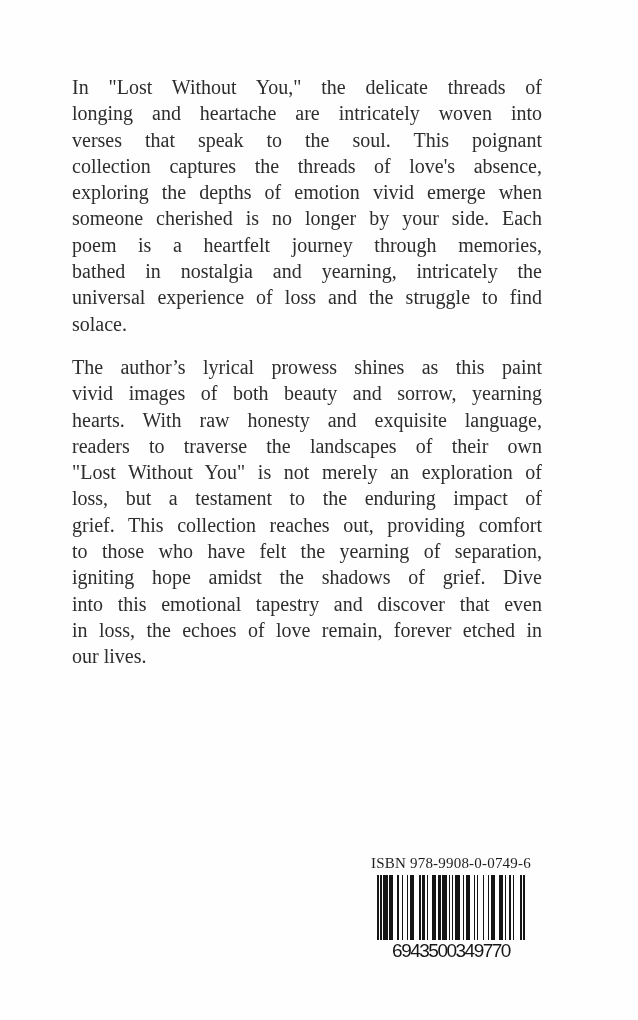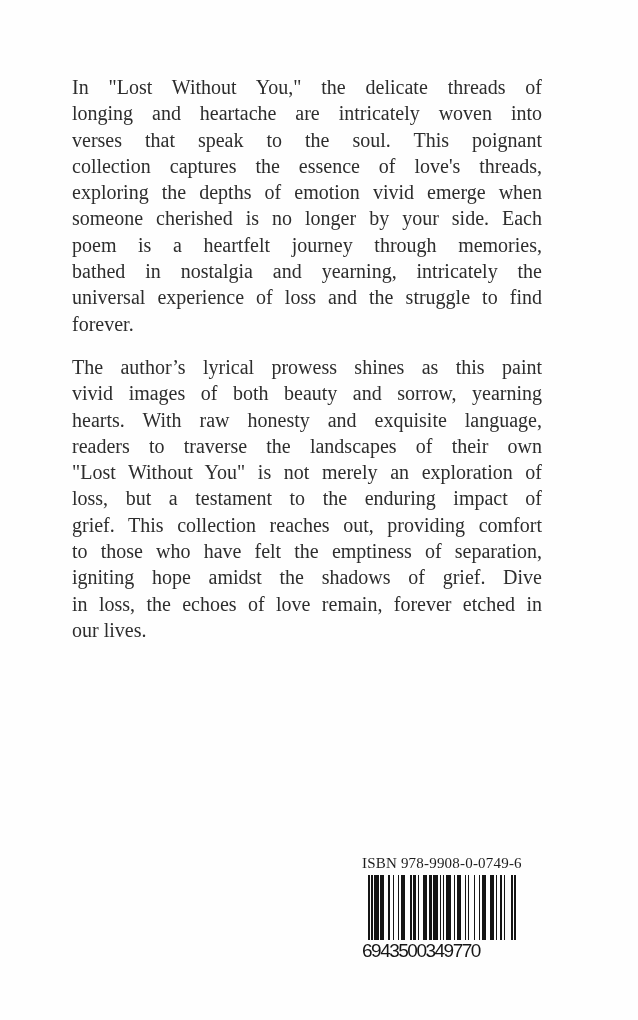--- a/index.html
+++ b/index.html
@@ -31,24 +31,24 @@
     text-align: justify;
     text-align-last: justify;
     white-space: normal;
     height: 26.3px;
   }
   .line.last {
     text-align-last: left;
   }
   .barcode-block {
     position: absolute;
-    left: 362px;
+    left: 371px;
     top: 854px;
     width: 160px;
-    text-align: left;
+    text-align: center;
   }
   .isbn-label {
     font-family: "Liberation Serif", serif;
     font-size: 15px;
     line-height: 19px;
     letter-spacing: 0.2px;
     color: #1d1d1d;
     white-space: nowrap;
   }
   .barcode-svg {
@@ -70,38 +70,39 @@
 </head>
 <body>
 
 <div class="cover">
 
   <div class="blurb" id="blurb">
       <div class="para">
         <div class="line">In "Lost Without You," the delicate threads of</div>
         <div class="line">longing and heartache are intricately woven into</div>
         <div class="line">verses that speak to the soul. This poignant</div>
-        <div class="line">collection captures the essence of love's threads,</div>
+        <div class="line">collection captures the threads of love's absence,</div>
         <div class="line">exploring the depths of emotion vivid emerge when</div>
         <div class="line">someone cherished is no longer by your side. Each</div>
         <div class="line">poem is a heartfelt journey through memories,</div>
         <div class="line">bathed in nostalgia and yearning, intricately the</div>
         <div class="line">universal experience of loss and the struggle to find</div>
-        <div class="line last">forever.</div>
+        <div class="line last">solace.</div>
       </div>
       <div class="para">
         <div class="line">The author’s lyrical prowess shines as this paint</div>
         <div class="line">vivid images of both beauty and sorrow, yearning</div>
         <div class="line">hearts. With raw honesty and exquisite language,</div>
         <div class="line">readers to traverse the landscapes of their own</div>
         <div class="line">"Lost Without You" is not merely an exploration of</div>
         <div class="line">loss, but a testament to the enduring impact of</div>
         <div class="line">grief. This collection reaches out, providing comfort</div>
-        <div class="line">to those who have felt the emptiness of separation,</div>
+        <div class="line">to those who have felt the yearning of separation,</div>
         <div class="line">igniting hope amidst the shadows of grief. Dive</div>
+        <div class="line">into this emotional tapestry and discover that even</div>
         <div class="line">in loss, the echoes of love remain, forever etched in</div>
         <div class="line last">our lives.</div>
       </div>
     </div>
 
   <div class="barcode-block">
     <div class="isbn-label">ISBN 978-9908-0-0749-6</div>
     <svg class="barcode-svg" id="barcode-svg" viewBox="0 0 95 65" preserveAspectRatio="none" shape-rendering="crispEdges" xmlns="http://www.w3.org/2000/svg">
         <rect x="0" y="0" width="1" height="65" fill="#151515"></rect>
         <rect x="2" y="0" width="1" height="65" fill="#151515"></rect>

